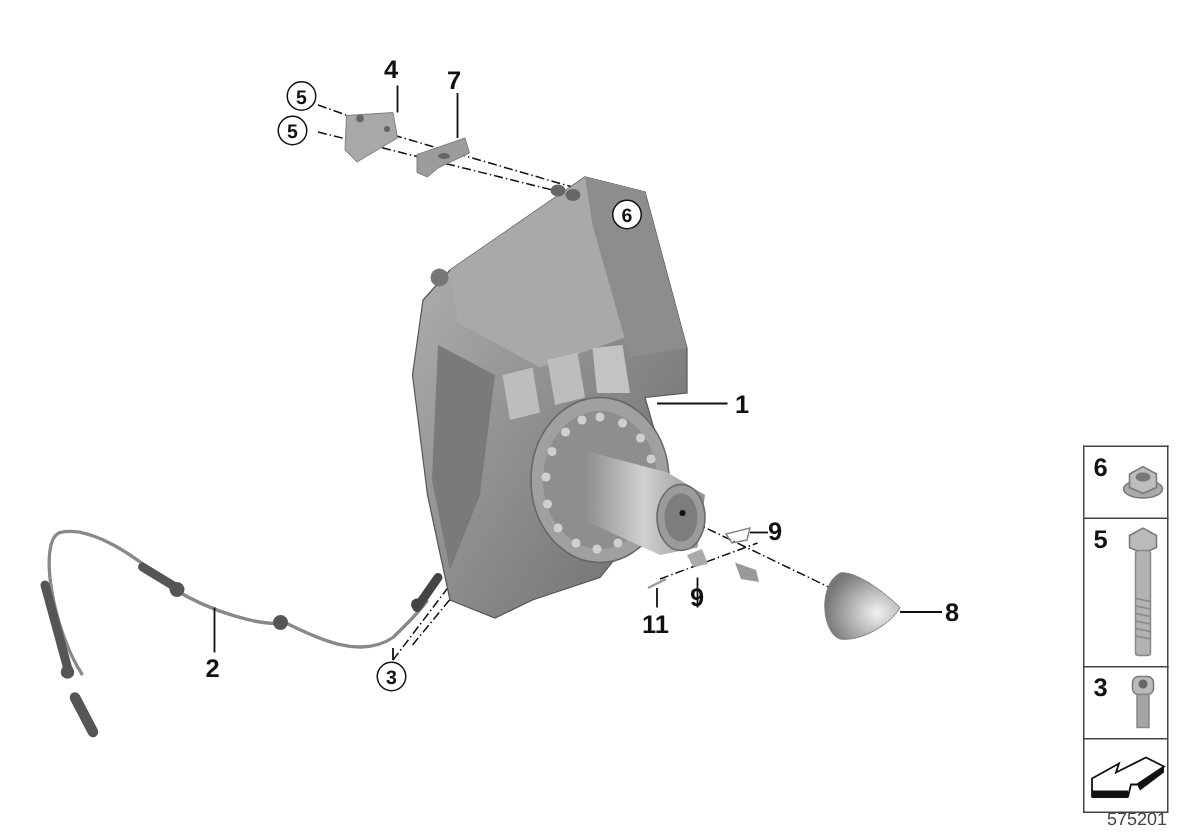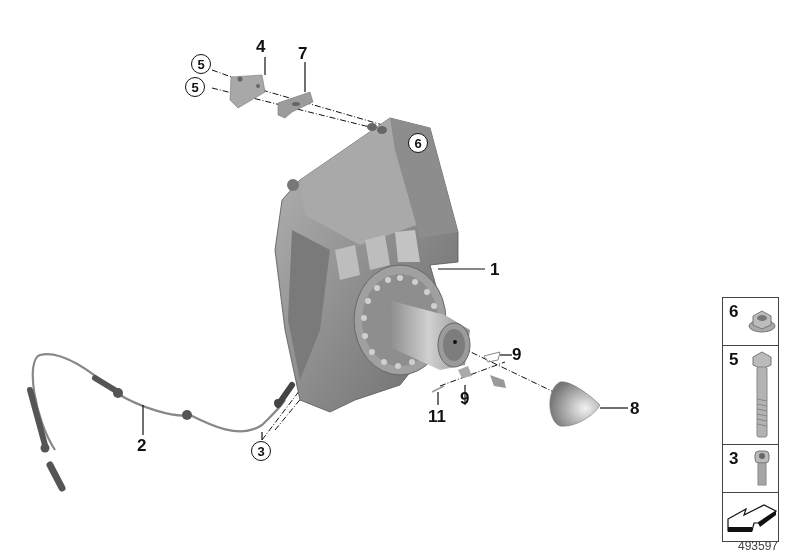--- a/index.html
+++ b/index.html
@@ -178,13 +178,13 @@
   </div>
   <div class="legend-cell" style="height:48px;">
     <svg width="54" height="40" style="position:absolute;left:1px;top:4px;" viewBox="0 0 54 40">
       <path d="M4,22 L22,12 L20,18 L40,8 L52,14 L34,26 L30,26 L28,34 L4,34 Z" fill="#fff" stroke="#111" stroke-width="1.2"></path>
       <path d="M4,30 L28,30 L28,35 L4,35 Z" fill="#111"></path>
       <path d="M34,26 L52,14 L52,18 L36,30 Z" fill="#111"></path>
     </svg>
   </div>
 </div>
 
-<div class="diagram-id">493597</div>
+<div class="diagram-id">575201</div>
 
 </body></html>

